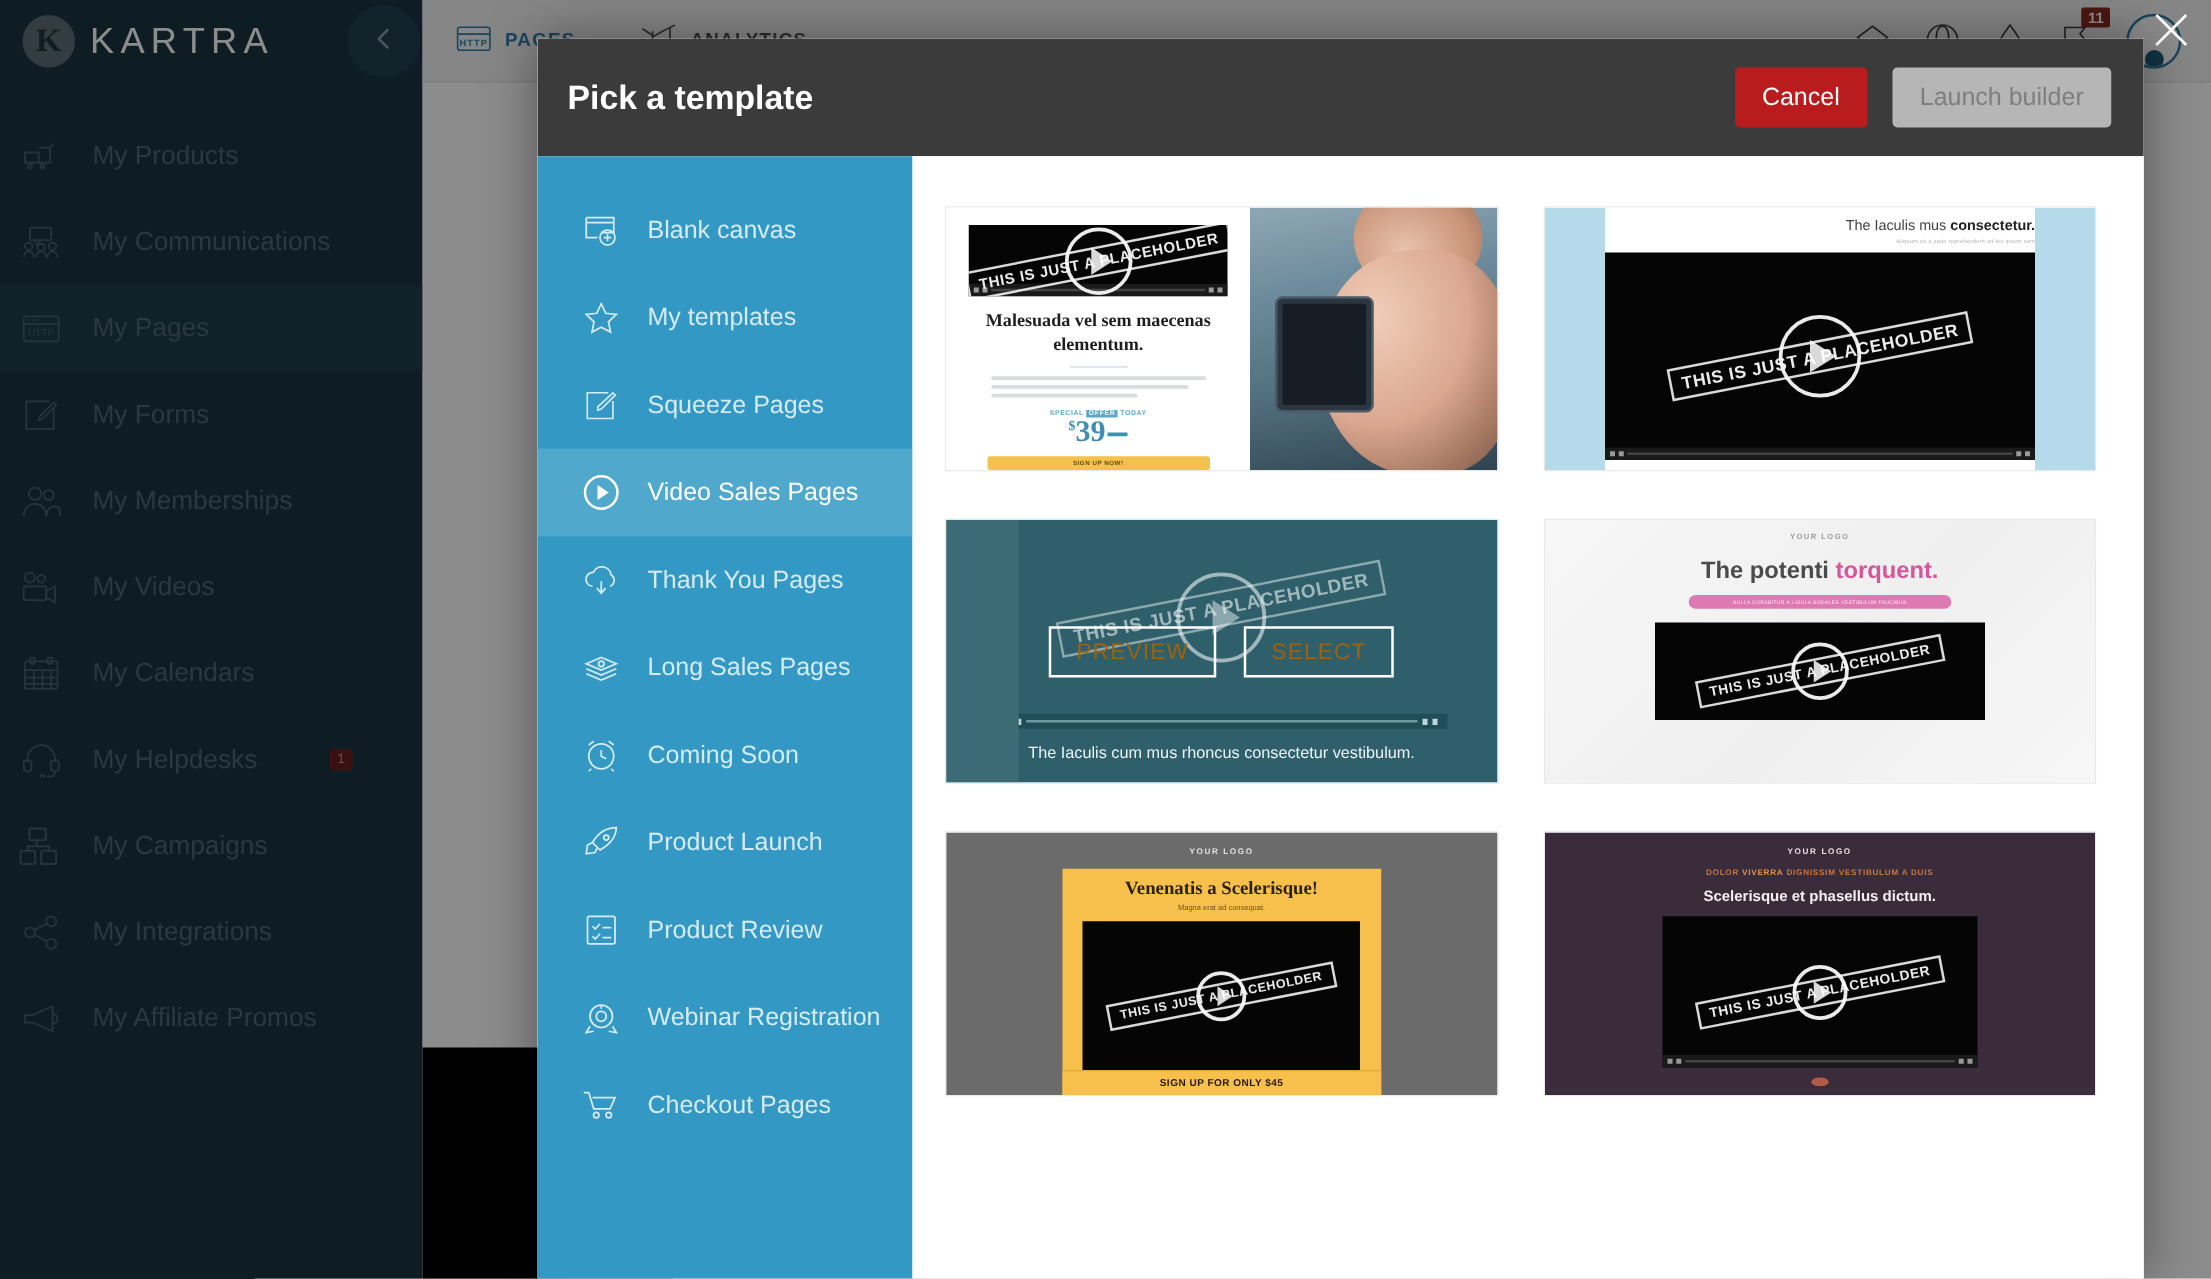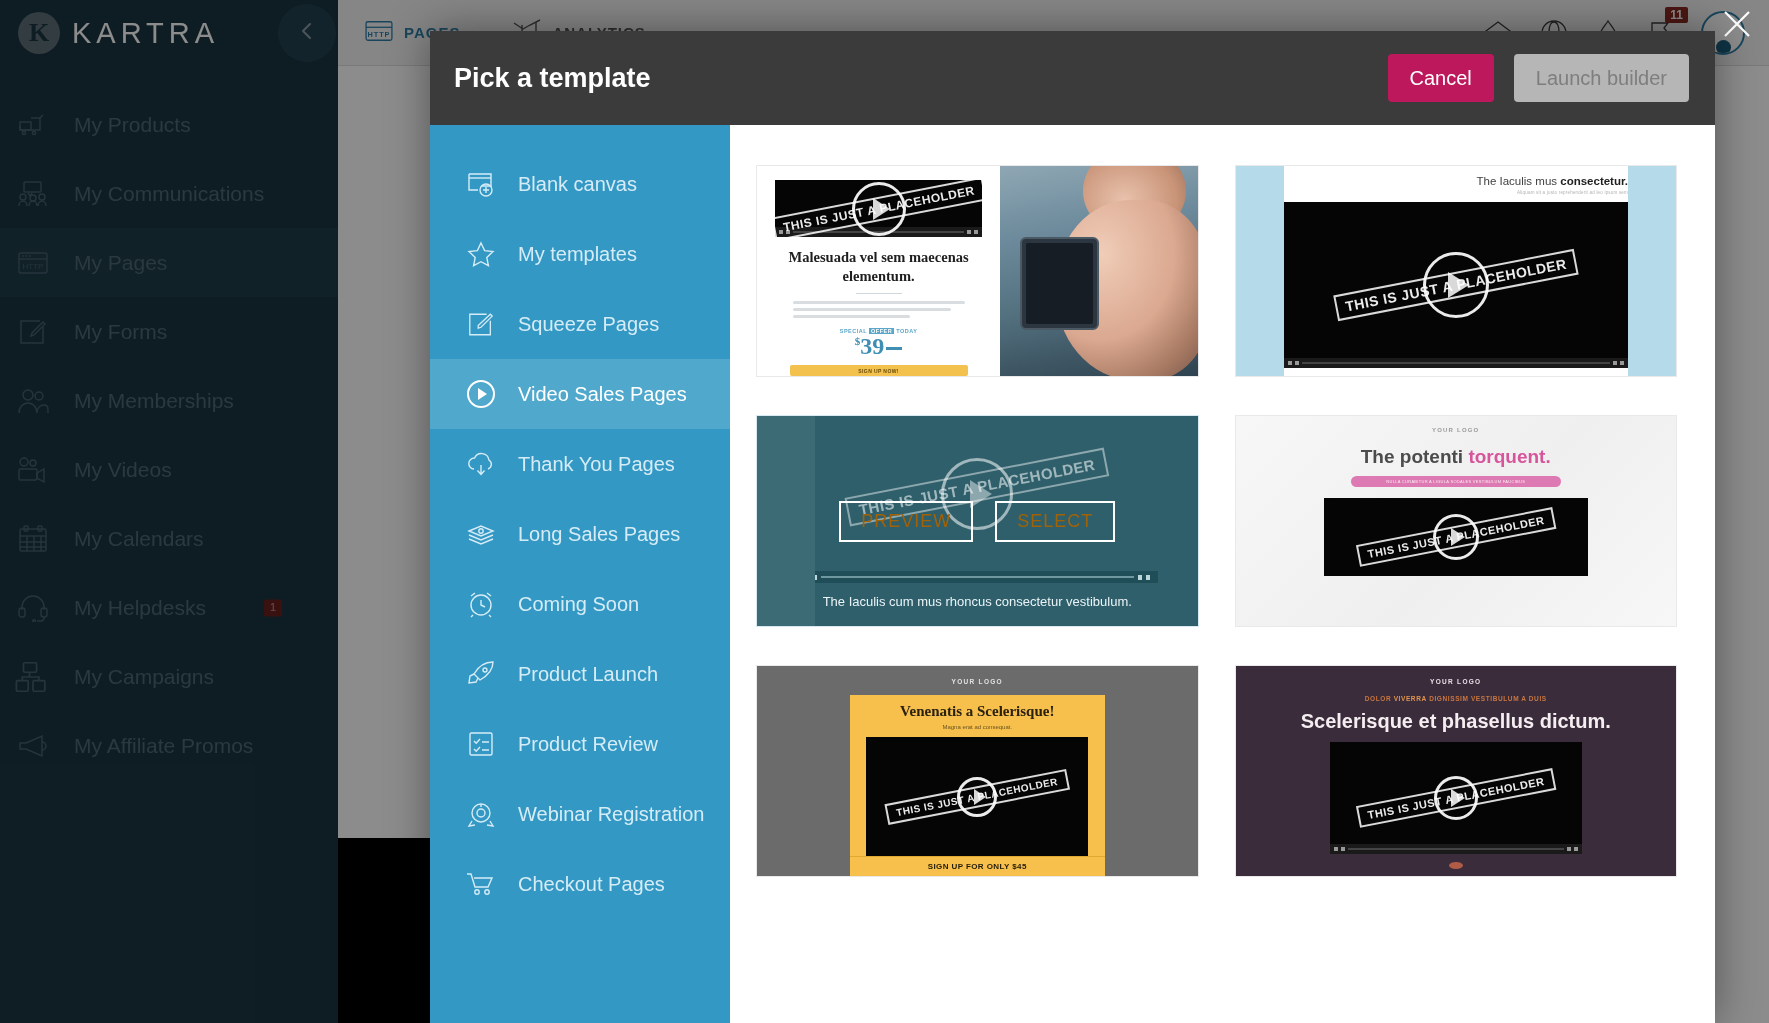--- a/index.html
+++ b/index.html
@@ -101,21 +101,21 @@
     height: 94px; background: #3b3b3b; display: flex; align-items: center;
     padding: 0 26px 0 24px; flex: none;
   }
   .modal-title { color: #fff; font-size: 27px; font-weight: bold; }
   .modal-actions { margin-left: auto; display: flex; gap: 20px; }
   .btn {
     min-width: 80px; height: 48px; padding: 0 22px; border-radius: 4px;
     display: flex; align-items: center; justify-content: center;
     font-size: 20px; border: none; cursor: pointer;
   }
-  .btn-cancel { background: #be185d; color: #fff; }
+  .btn-cancel { background: #b91c1c; color: #fff; }
   .btn-launch { background: #b6b6b6; color: #7e7e7e; }
 
   .modal-body { flex: 1; display: flex; min-height: 0; }
 
   .cat-nav {
     width: 300px; background: #3498c4; flex: none; padding-top: 24px;
     overflow: hidden;
   }
   .cat-item {
     height: 70px; display: flex; align-items: center; gap: 20px;
@@ -258,21 +258,21 @@
   .c5-vid { width: 222px; flex:1; margin-top: 7px; }
   .c5-cta { width:100%; height:20px; background:#f7bf4b; border-top:1px solid #e0a92f;
             display:flex; align-items:center; justify-content:center; }
   .c5-cta s { text-decoration:none; font-size:8px; color:#241c0a; font-weight:bold; letter-spacing:.4px;}
 
   
   .c6 { background:#3b2c3c; display:flex; flex-direction:column; align-items:center; }
   .c6-logo { font-size:6.5px; letter-spacing:1.3px; color:#e9dfe6; margin-top:12px; font-weight:bold;}
   .c6-kick { font-size:6.5px; letter-spacing:.6px; color:#c8763f; margin-top:10px; font-weight:bold;}
   .c6-kick b { color:#e0944f; }
-  .c6-h { font-size:20px; color:#f4eef1; margin-top:8px; font-weight:600;}
+  .c6-h { font-size:12px; color:#f4eef1; margin-top:8px; font-weight:600;}
   .c6-vid { width: 252px; flex:1; margin-top:9px; }
   .c6-foot { height: 22px; display:flex; align-items:center; justify-content:center; }
   .c6-foot .dot { width:14px;height:7px;background:#b05c46;border-radius:50%;}
 
   
   .close-x { position:absolute; right: 12px; top: 4px; width: 40px; height: 40px; }
   .close-x svg { stroke: #fff; stroke-width: 2.2; }
 </style>
 </head>
 <body>
@@ -389,20 +389,31 @@
           <span class="nav-badge">1</span>
         </div>
         <div class="nav-item">
           <svg class="nav-icon" width="32" height="28" viewBox="0 0 32 28" stroke="#46606e" fill="none" stroke-width="1.4">
               <rect x="8" y="2" width="11" height="8" rx="1"></rect>
               <rect x="2" y="17" width="10" height="9" rx="1"></rect>
               <rect x="16" y="17" width="10" height="9" rx="1"></rect>
               <path d="M13 10v4H7v3M13 14h8v3"></path>
             </svg>
           <span>My Campaigns</span>
+        </div>
+        <div class="nav-item">
+          <span class="nav-icon">
+            <svg width="30" height="28" viewBox="0 0 30 28">
+                <circle cx="23" cy="5" r="4"></circle>
+                <circle cx="6" cy="14" r="4"></circle>
+                <circle cx="23" cy="23" r="4"></circle>
+                <path d="M9.5 12L19.5 7M9.5 16L19.5 21"></path>
+              </svg>
+          </span>
+          <span>My Integrations</span>
         </div>
         <div class="nav-item">
           <span class="nav-icon">
             <svg width="32" height="26" viewBox="0 0 32 26">
                 <path d="M3 10v6h6l16 7V3L9 10z"></path>
                 <path d="M25 9a4 4 0 010 8"></path>
               </svg>
           </span>
           <span>My Affiliate Promos</span>
         </div>

